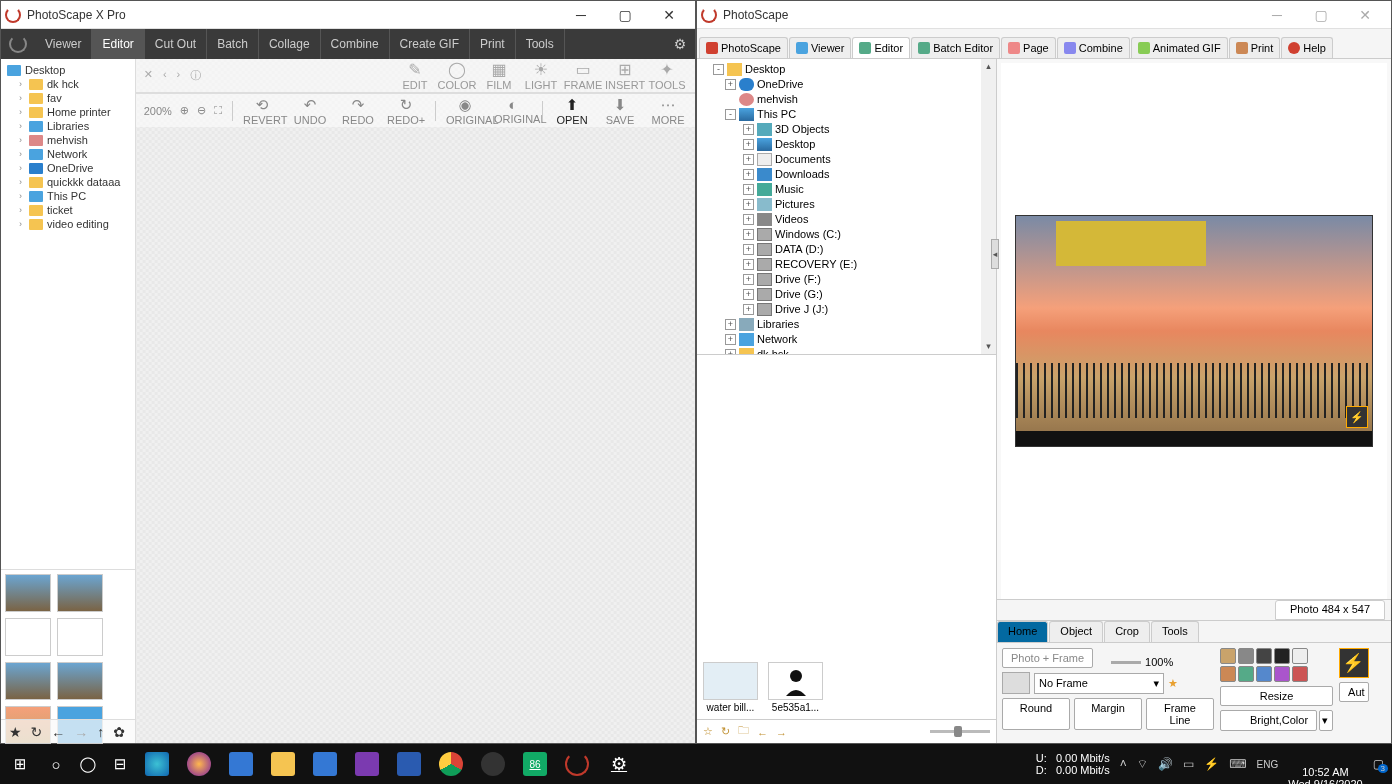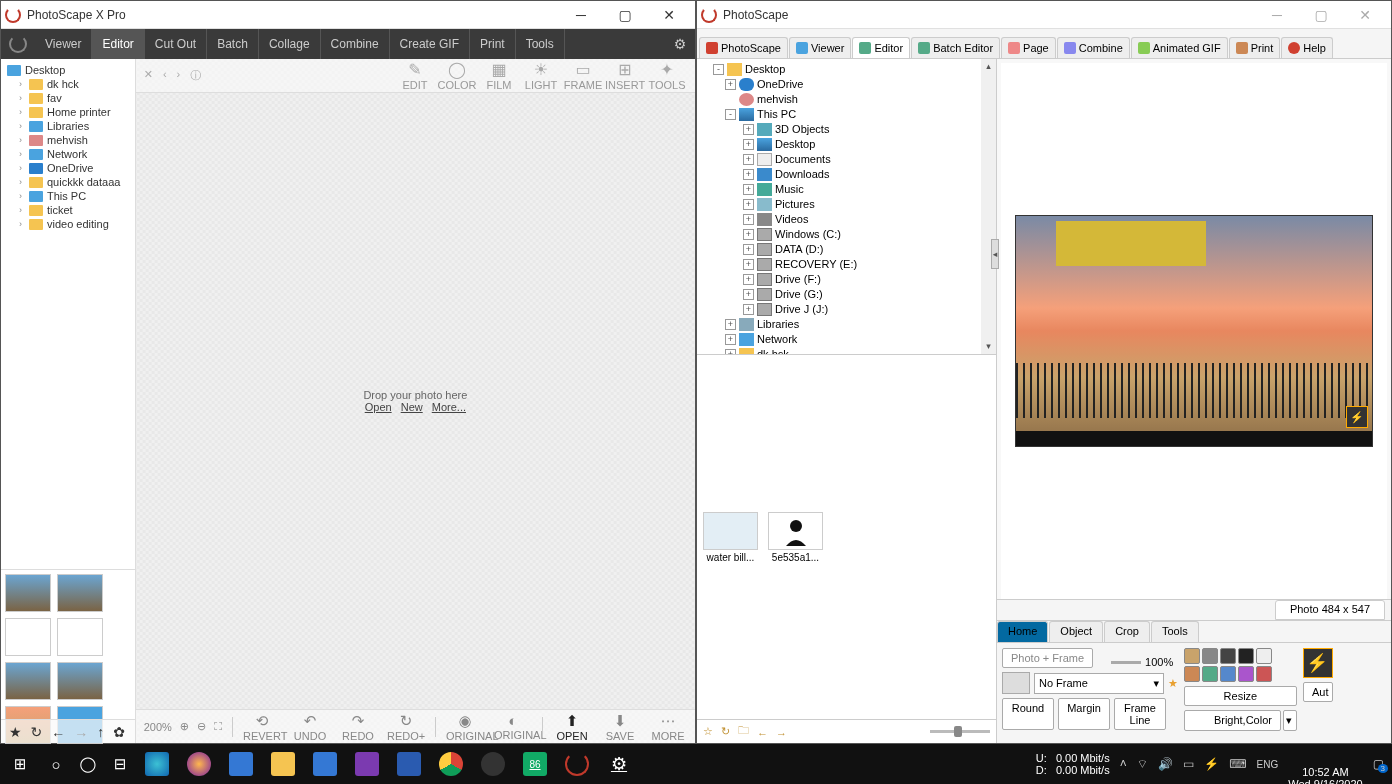--- a/index.html
+++ b/index.html
@@ -64,42 +64,42 @@
 .ic-folder { background:#f5c451;}
 .ic-drive { background:#aaa; border:1px solid #777;}
 .ic-pc { background:linear-gradient(#4aa3df,#2a6aa0);}
 .ic-cloud { background:#2a7fcc; border-radius:6px;}
 .ic-user { background:#d88; border-radius:50%;}
 .ic-music { background:#4a9; }
 .ic-pic { background:#8bc;}
 .ic-vid { background:#888;}
 .ic-doc { background:#eee; border:1px solid #aaa;}
 .ic-net { background:#4aa3df;}
-.thumbpanel { height:365px; border-top:1px solid #ccc; padding:6px; display:flex; gap:10px; align-items:center; background:#fff;}
+.thumbpanel { height:365px; border-top:1px solid #ccc; padding:6px; display:flex; gap:10px; align-items:flex-end; background:#fff;}
 .thumbpanel .item { width:55px; text-align:center; cursor:pointer;}
 .thumbpanel .item .im { width:55px; height:38px; border:1px solid #ccc; background:#e3eef5; margin-bottom:2px;}
 .thumbpanel .item .im.avatar { background:#fff; display:flex; align-items:center; justify-content:center;}
 .thumbpanel .item .lbl { font-size:10px; white-space:nowrap; overflow:hidden; text-overflow:ellipsis;}
 .right-bottom-nav { height:24px; border-top:1px solid #ccc; display:flex; align-items:center; gap:8px; padding:0 6px; color:#c09030; font-size:13px;}
 .right-right { flex:1; display:flex; flex-direction:column; background:#f8f8f8; position:relative;}
 .preview-area { flex:1; display:flex; align-items:center; justify-content:center; padding:10px; background:#fff; margin:4px 4px 0 4px;}
 .preview-img { width:358px; height:232px; background:linear-gradient(180deg,#7a8aa5 0%,#f5a07a 40%,#e8875f 50%,#c9a36b 70%,#8a6b45 100%); position:relative; border:1px solid #333;}
 .preview-img .structure { position:absolute; top:5px; left:40px; width:150px; height:45px; background:#d4b838;}
 .preview-img .fence { position:absolute; bottom:28px; left:0; right:0; height:55px; background:repeating-linear-gradient(90deg,#222 0 2px,transparent 2px 7px);}
 .preview-img .taskbar-mini { position:absolute; bottom:0; left:0; right:0; height:15px; background:#111;}
 .collapse-handle-r { position:absolute; left:-6px; top:180px; width:8px; height:30px; background:#ddd; border:1px solid #aaa; font-size:9px; text-align:center; line-height:28px; color:#555; cursor:pointer;}
 .info-bar { height:22px; display:flex; justify-content:flex-end; padding:0 6px; border-bottom:1px solid #ccc; border-top:1px solid #ccc; background:#f5f5f5;}
 .info-bar .photo-size { border:1px solid #ccc; padding:2px 14px; background:#fff; border-radius:3px 3px 0 0; font-size:11px;}
 .edit-tabs { height:22px; display:flex; border-bottom:1px solid #ccc; background:#f5f5f5;}
 .edit-tabs .et { padding:3px 10px; border:1px solid #ccc; border-bottom:none; background:#eee; font-size:11px; cursor:pointer; margin-right:1px; border-radius:3px 3px 0 0;}
 .edit-tabs .et.active { background:#0369a1;}
 .edit-panel { flex:0 0 100px; padding:5px; background:#f5f5f5; display:flex; gap:6px; overflow:hidden;}
 .edit-col { display:flex; flex-direction:column; gap:4px;}
 .btn-ui { border:1px solid #aaa; background:#fff; padding:3px 8px; font-size:11px; cursor:pointer; border-radius:2px;}
-.btn-ui.wide { width:52px; text-align:center;}
+.btn-ui.wide { width:68px; text-align:center;}
 .select-ui { border:1px solid #aaa; background:#fff; padding:3px 4px; font-size:11px; width:130px; display:flex; justify-content:space-between; align-items:center;}
 .swatch-grid { display:flex; flex-wrap:wrap; gap:2px; width:95px;}
 .swatch-grid .sw { width:16px; height:16px; border:1px solid #888; border-radius:2px; cursor:pointer;}
 .zoom-slider { display:flex; align-items:center; gap:4px; font-size:11px;}
 .zoom-slider .track { width:30px; height:3px; background:#aaa;}
 .collapse-handle { position:absolute; left:178px; top:380px; width:10px; height:34px; background:#ddd; border:1px solid #aaa; font-size:9px; line-height:32px; text-align:center; color:#666; cursor:pointer;}
 
 .taskbar { position:absolute; bottom:0; left:0; width:100%; height:40px; background:#111; display:flex; align-items:center; color:#fff;}
 .taskbar .start { width:40px; height:40px; display:flex; align-items:center; justify-content:center; font-size:15px; cursor:pointer;}
 .taskbar .search { width:32px; text-align:center; font-size:15px; cursor:pointer;}
@@ -232,28 +232,20 @@
           <div class="righttools">
             <div class="tool"><span class="ic">✎</span><span>EDIT</span></div>
             <div class="tool"><span class="ic">◯</span><span>COLOR</span></div>
             <div class="tool"><span class="ic">▦</span><span>FILM</span></div>
             <div class="tool"><span class="ic">☀</span><span>LIGHT</span></div>
             <div class="tool"><span class="ic">▭</span><span>FRAME</span></div>
             <div class="tool"><span class="ic">⊞</span><span>INSERT</span></div>
             <div class="tool"><span class="ic">✦</span><span>TOOLS</span></div>
           </div>
         </div>
-        <div class="canvas-center">
-          <div>Drop your photo here</div>
-          <div class="links">
-            <span>Open</span>
-            <span>New</span>
-            <span>More...</span>
-          </div>
-        </div>
         <div class="canvas-bottom">
           <div class="grp">
             <span>200%</span>
             <span>⊕</span>
             <span>⊖</span>
             <span>⛶</span>
           </div>
           <div class="sep"></div>
           <div class="bbtn"><span class="ic">⟲</span><span>REVERT</span></div>
           <div class="bbtn"><span class="ic">↶</span><span>UNDO</span></div>

